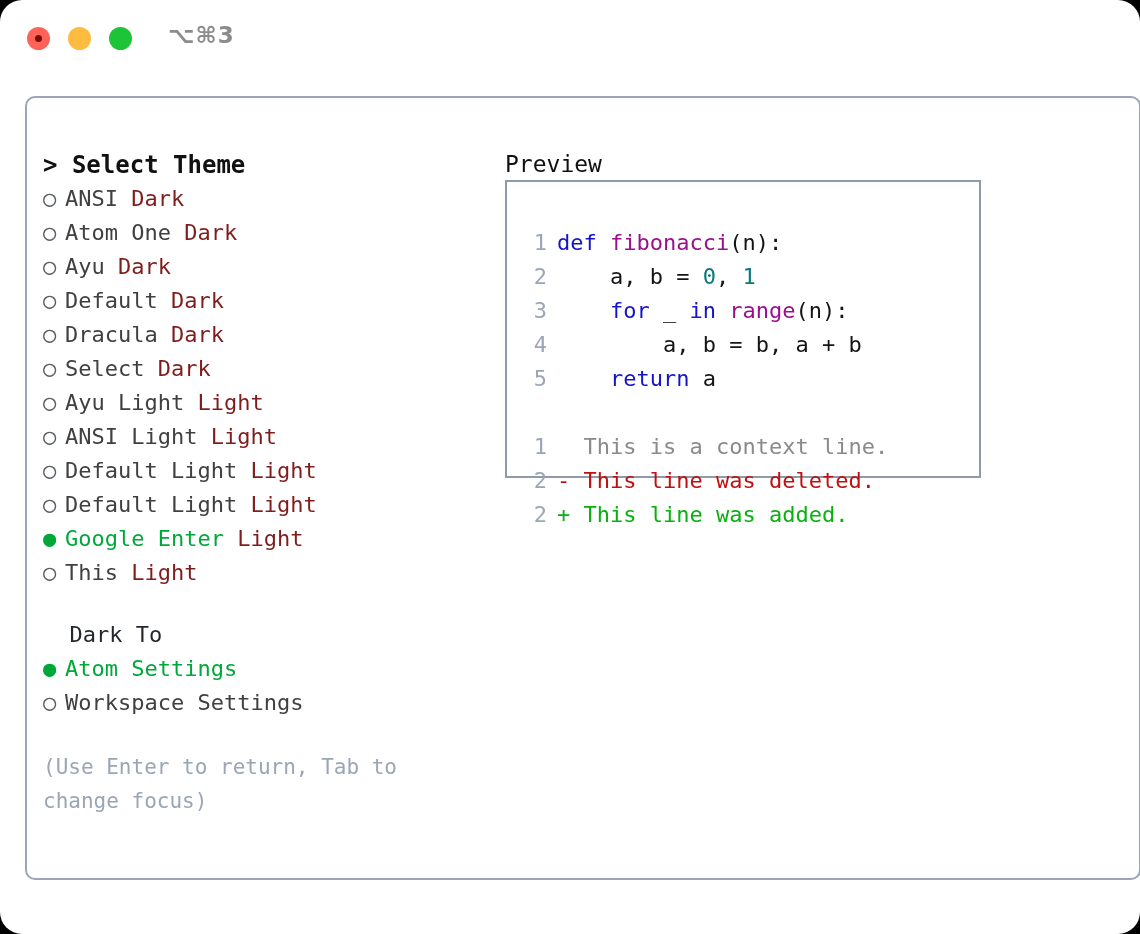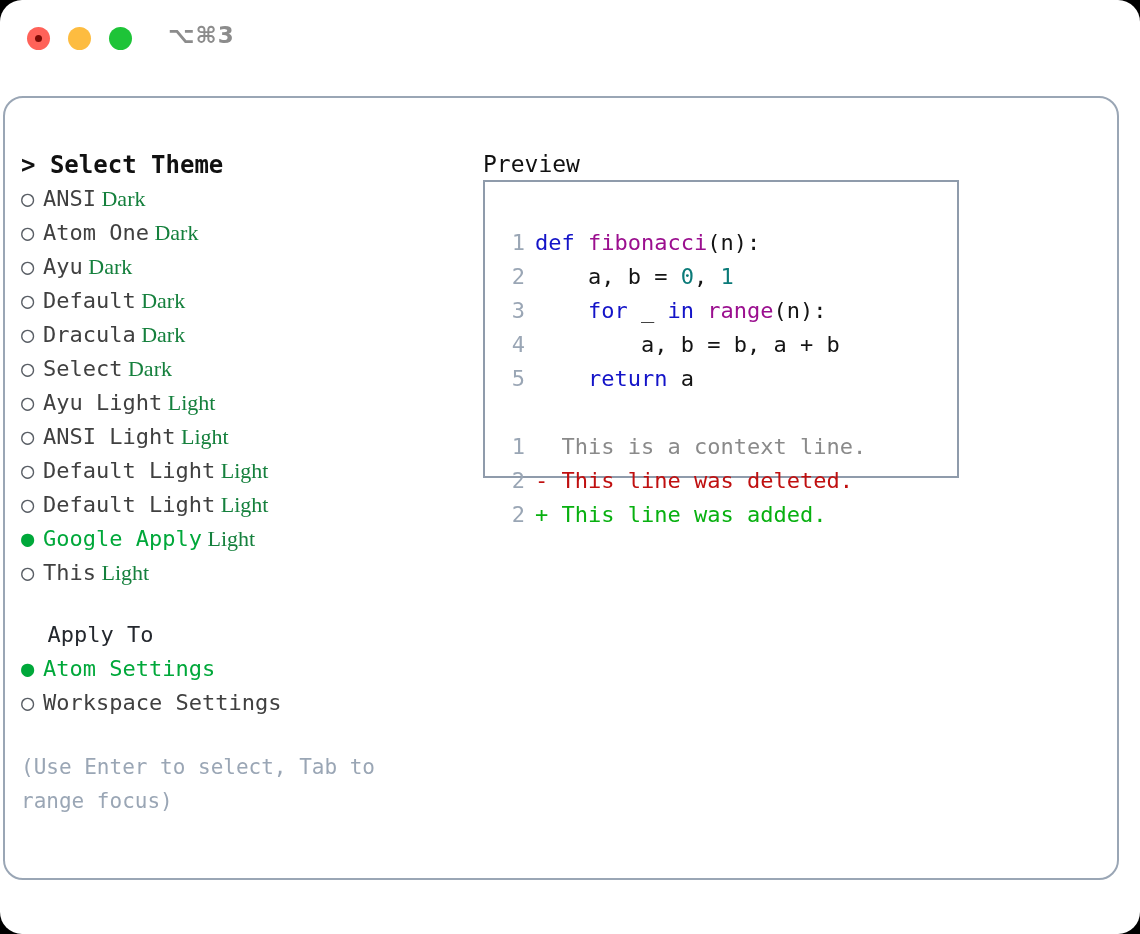--- a/index.html
+++ b/index.html
@@ -57,26 +57,26 @@
     font-size: 23px;
     font-weight: bold;
     color: #8c8c8c;
     letter-spacing: 1px;
     font-family: "DejaVu Sans", "Liberation Sans", sans-serif;
   }
 
   
   #window {
     position: absolute;
-    left: 3px;
+    left: 25px;
     top: 96px;
     width: 1116px;
     height: 784px;
     border: 2px solid #9aa6b5;
-    border-radius: 20px;
+    border-radius: 10px;
     box-sizing: border-box;
     background: #ffffff;
   }
 
   
   #left-col {
     position: absolute;
     left: 16px;
     top: 50px;
     width: 430px;
@@ -95,21 +95,21 @@
     white-space: pre;
   }
   .opt .bullet {
     display: inline-block;
     width: 22px;
     color: #5a5f66;
   }
   .opt.sel .bullet { color: #00a83a; }
   .opt.sel .nm     { color: #00a83a; }
   .opt .nm   { color: #404040; }
-  .opt .kind { color: #15803d; font-family: Liberation Serif, serif; }
+  .opt .kind { color: #7f1d1d; }
 
   #apply-hdr {
     font-size: 22px;
     line-height: 34px;
     color: #24282e;
     white-space: pre;
     margin-top: 28px;
   }
   #hint {
     margin-top: 30px;
@@ -185,31 +185,31 @@
           <div class="opt"><span class="bullet">○</span><span class="nm">ANSI</span><span class="kind"> Dark</span></div>
           <div class="opt"><span class="bullet">○</span><span class="nm">Atom One</span><span class="kind"> Dark</span></div>
           <div class="opt"><span class="bullet">○</span><span class="nm">Ayu</span><span class="kind"> Dark</span></div>
           <div class="opt"><span class="bullet">○</span><span class="nm">Default</span><span class="kind"> Dark</span></div>
           <div class="opt"><span class="bullet">○</span><span class="nm">Dracula</span><span class="kind"> Dark</span></div>
           <div class="opt"><span class="bullet">○</span><span class="nm">Select</span><span class="kind"> Dark</span></div>
           <div class="opt"><span class="bullet">○</span><span class="nm">Ayu Light</span><span class="kind"> Light</span></div>
           <div class="opt"><span class="bullet">○</span><span class="nm">ANSI Light</span><span class="kind"> Light</span></div>
           <div class="opt"><span class="bullet">○</span><span class="nm">Default Light</span><span class="kind"> Light</span></div>
           <div class="opt"><span class="bullet">○</span><span class="nm">Default Light</span><span class="kind"> Light</span></div>
-          <div class="opt sel"><span class="bullet">●</span><span class="nm">Google Apply</span><span class="kind"> Light</span></div>
+          <div class="opt sel"><span class="bullet">●</span><span class="nm">Google Enter</span><span class="kind"> Light</span></div>
           <div class="opt"><span class="bullet">○</span><span class="nm">This</span><span class="kind"> Light</span></div>
         </div>
 
-      <div id="apply-hdr">  Apply To</div>
+      <div id="apply-hdr">  Dark To</div>
       <div id="apply-list">
           <div class="opt sel"><span class="bullet">●</span><span class="nm">Atom Settings</span></div>
           <div class="opt"><span class="bullet">○</span><span class="nm">Workspace Settings</span></div>
         </div>
 
-      <div id="hint">(Use Enter to select, Tab to range focus)</div>
+      <div id="hint">(Use Enter to return, Tab to change focus)</div>
     </div>
 
     <div id="right-col">
       <div id="preview-title">Preview</div>
       <div id="preview-box">
         <div id="code"><span class="cl"><span class="ln">1</span><span class="kw">def</span><span class="pl"> </span><span class="fn">fibonacci</span><span class="pl">(n):</span></span><span class="cl"><span class="ln">2</span><span class="pl">    a, b = </span><span class="num">0</span><span class="pl">, </span><span class="num">1</span></span><span class="cl"><span class="ln">3</span><span class="pl">    </span><span class="kw">for</span><span class="pl"> _ </span><span class="kw">in</span><span class="pl"> </span><span class="fn">range</span><span class="pl">(n):</span></span><span class="cl"><span class="ln">4</span><span class="pl">        a, b = b, a + b</span></span><span class="cl"><span class="ln">5</span><span class="pl">    </span><span class="kw">return</span><span class="pl"> a</span></span><span class="gap"></span><span class="cl"><span class="ln">1</span><span class="ctx">  </span><span class="ctx">This is a context line.</span></span><span class="cl"><span class="ln">2</span><span class="del">- </span><span class="del">This line was deleted.</span></span><span class="cl"><span class="ln">2</span><span class="add">+ </span><span class="add">This line was added.</span></span></div>
       </div>
     </div>
 
   </div>

